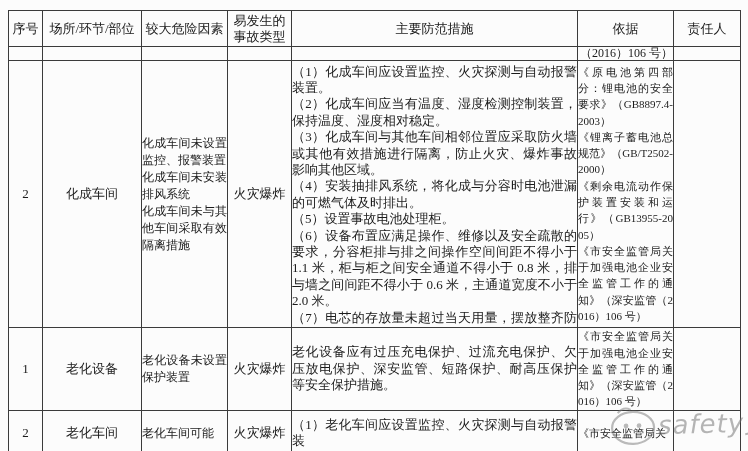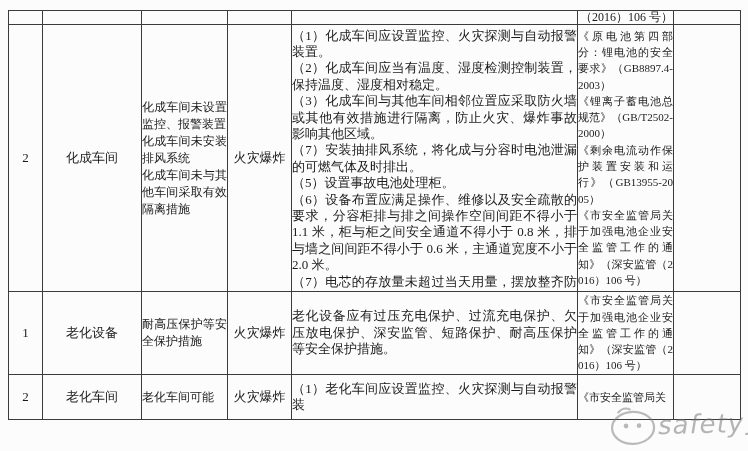--- a/index.html
+++ b/index.html
@@ -52,20 +52,29 @@
       <col style="width:34px">
         <col style="width:99px">
         <col style="width:86px">
       <col style="width:64px">
         <col style="width:286px">
         <col style="width:96px">
       <col style="width:67px">
     </colgroup>
 
     <tbody>
+        <tr class="r-header">
+      <th class="hcell">序号</th>
+      <th class="hcell">场所/环节/部位</th>
+      <th class="hcell">较大危险因素</th>
+      <th class="hcell">易发生的事故类型</th>
+      <th class="hcell">主要防范措施</th>
+      <th class="hcell">依据</th>
+      <th class="hcell">责任人</th>
+    </tr>
 
     <tr class="r-carry">
       <td></td>
       <td></td>
       <td></td>
       <td></td>
       <td></td>
       <td class="carry-basis">（2016）106 号）</td>
       <td></td>
     </tr>
@@ -77,21 +86,21 @@
         <div>化成车间未设置监控、报警装置</div>
         <div>化成车间未安装排风系统</div>
         <div>化成车间未与其他车间采取有效隔离措施</div>
       </td>
       <td class="c-center">火灾爆炸</td>
       <td class="c-measures">
         <div class="clip">
           <div>（1）化成车间应设置监控、火灾探测与自动报警装置。</div>
           <div>（2）化成车间应当有温度、湿度检测控制装置，保持温度、湿度相对稳定。</div>
           <div>（3）化成车间与其他车间相邻位置应采取防火墙或其他有效措施进行隔离，防止火灾、爆炸事故影响其他区域。</div>
-          <div>（7）安装抽排风系统，将化成与分容时电池泄漏的可燃气体及时排出。</div>
+          <div>（4）安装抽排风系统，将化成与分容时电池泄漏的可燃气体及时排出。</div>
           <div>（5）设置事故电池处理柜。</div>
           <div>（6）设备布置应满足操作、维修以及安全疏散的要求，分容柜排与排之间操作空间间距不得小于 1.1 米，柜与柜之间安全通道不得小于 0.8 米，排与墙之间间距不得小于 0.6 米，主通道宽度不小于 2.0 米。</div>
           <div>（7）电芯的存放量未超过当天用量，摆放整齐防止短路。</div>
         </div>
       </td>
       <td class="c-basis">
         <div class="clip">
           <div>《原电池第四部分：锂电池的安全要求》（GB8897.4-2003）</div>
           <div>《锂离子蓄电池总规范》（GB/T2502-2000）</div>
           <div>《剩余电流动作保护装置安装和运行》（GB13955-2005）</div>
@@ -99,21 +108,21 @@
         </div>
       </td>
       <td></td>
     </tr>
 
 
     <tr class="r-aging1">
       <td class="c-center">1</td>
       <td class="c-center">老化设备</td>
       <td class="c-hazard">
-        <div>耐高压保护等安全保护措施</div>
+        <div>老化设备未设置保护装置</div>
       </td>
       <td class="c-center">火灾爆炸</td>
       <td class="c-measures vmid">
         <div>老化设备应有过压充电保护、过流充电保护、欠压放电保护、深安监管、短路保护、耐高压保护等安全保护措施。</div>
       </td>
       <td class="c-basis vmid">
         <div>《市安全监管局关于加强电池企业安全监管工作的通知》（深安监管（2016）106 号）</div>
       </td>
       <td></td>
     </tr>

